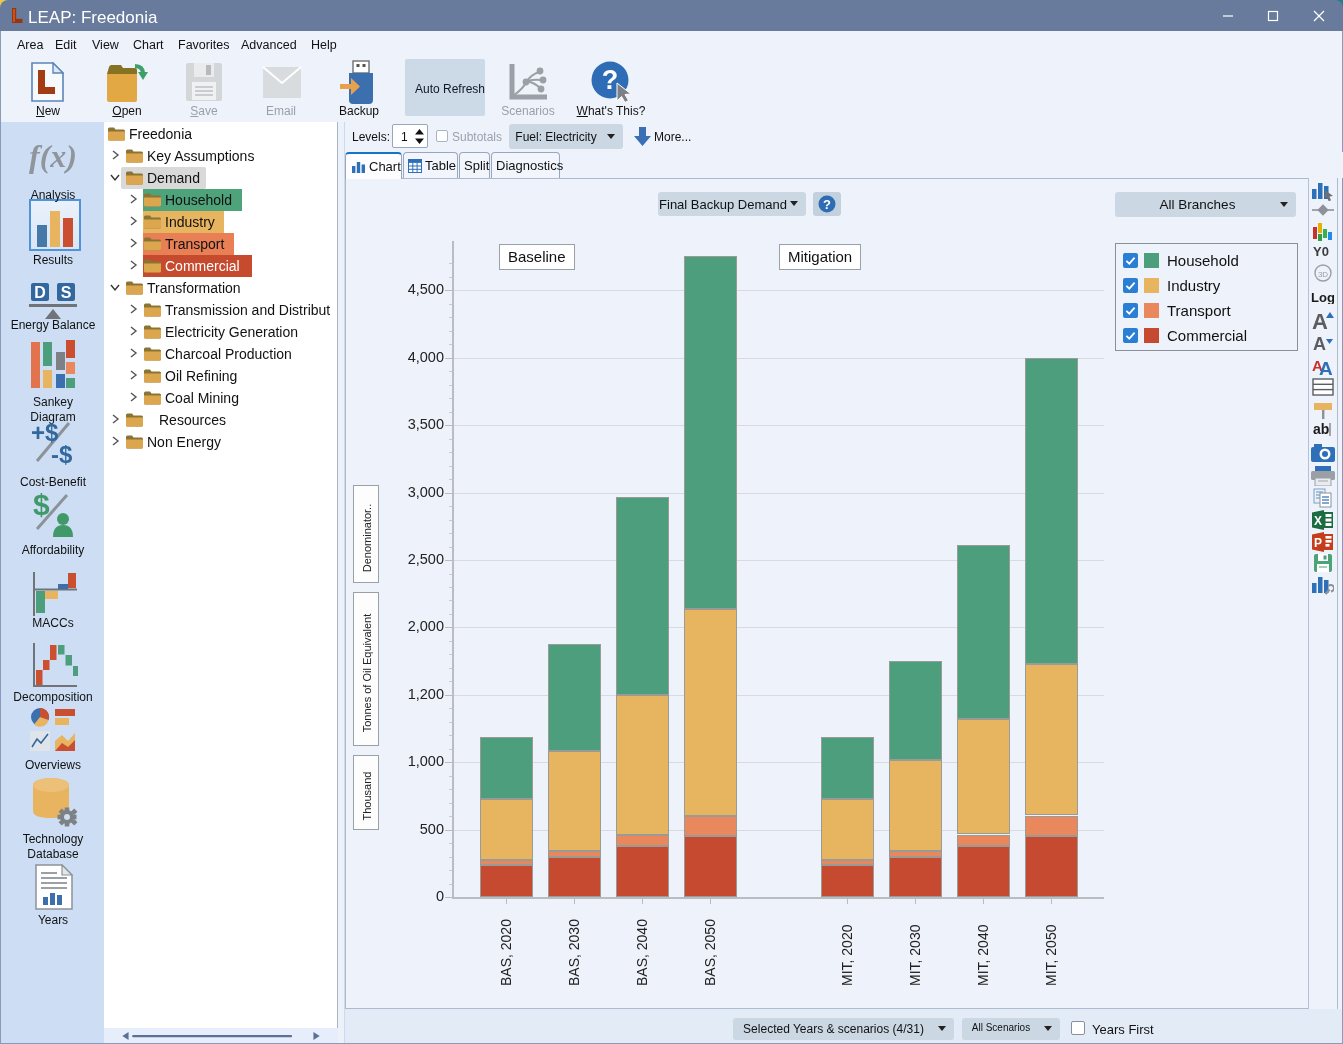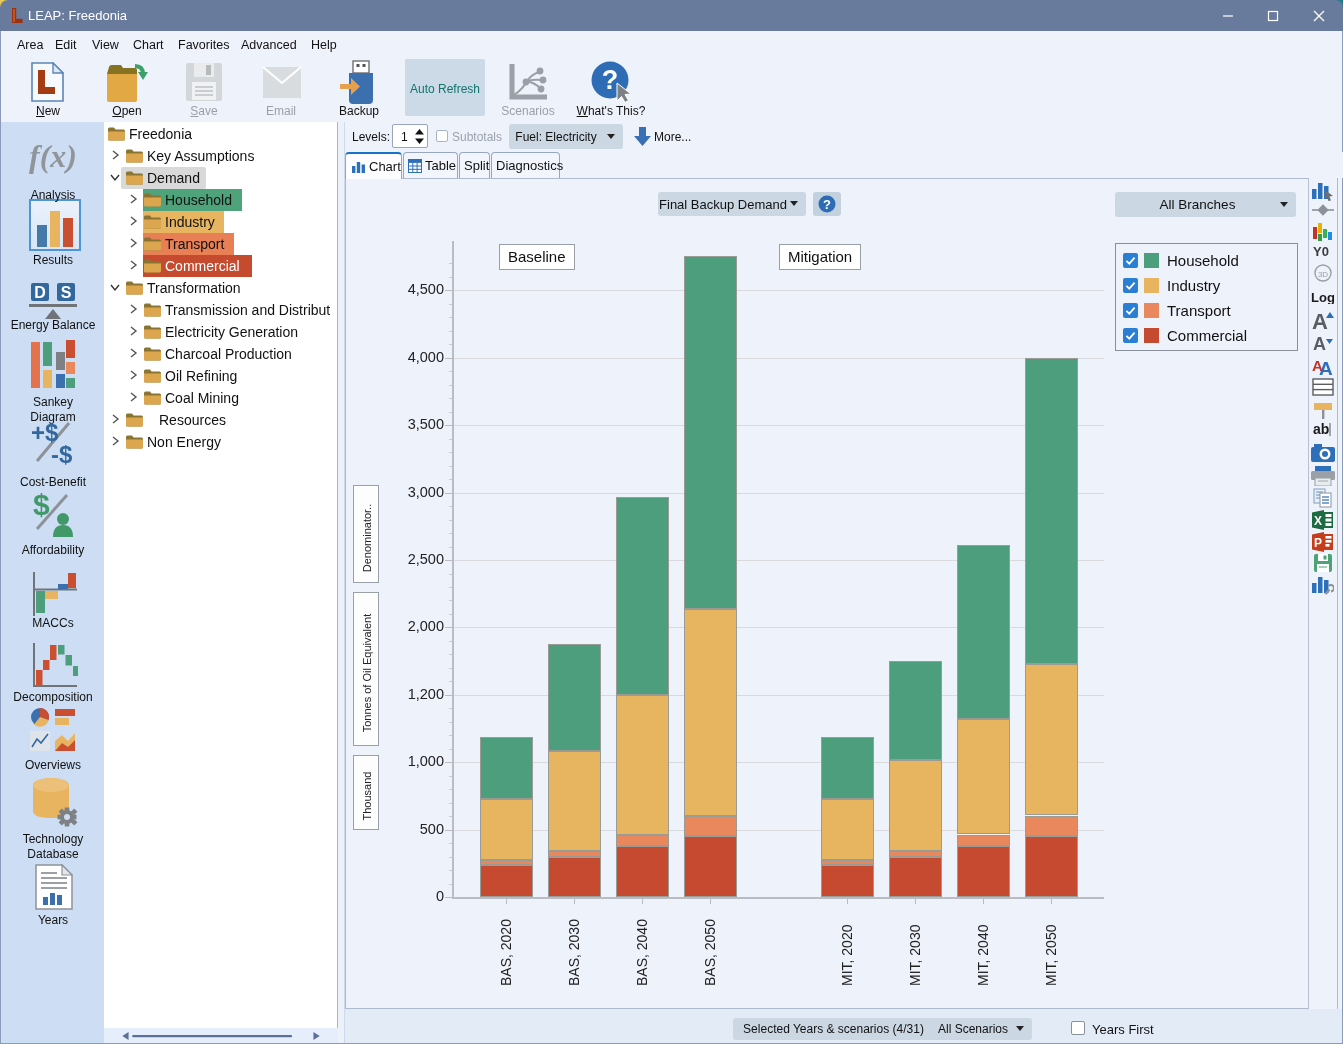--- a/index.html
+++ b/index.html
@@ -2,34 +2,34 @@
 <html><head>
 <meta charset="utf-8">
 <style>
 * { margin:0; padding:0; box-sizing:border-box; }
 html,body { width:1343px; height:1044px; overflow:hidden; }
 body { font-family:"Liberation Sans", sans-serif; position:relative; background:#eef2fb; }
 .abs { position:absolute; }
 
 
 #titlebar { position:absolute; left:0; top:0; width:1343px; height:31px; background:#697b9d; color:#fff; border-radius:8px 8px 0 0; }
-#titlebar .title { position:absolute; left:28px; top:8px; font-size:13px; color:#fff; }
+#titlebar .title { position:absolute; left:28px; top:8px; font-size:17px; color:#fff; }
 .winbtn { position:absolute; top:0; width:46px; height:31px; }
 .winbtn svg { position:absolute; left:50%; top:50%; transform:translate(-50%,-50%); }
 
 
 #menubar { position:absolute; left:1px; top:31px; width:1341px; height:27px; background:#eef2fb; }
 #menubar span { position:absolute; top:7px; font-size:12.5px; color:#111; }
 
 
 #toolbar { position:absolute; left:1px; top:58px; width:1341px; height:64px; background:#eef2fb; }
 .tlabel { position:absolute; font-size:12px; color:#111; text-align:center; white-space:nowrap; }
 .tlabel.gray { color:#9aa0a8; }
 #autorefresh { position:absolute; left:404px; top:1px; width:80px; height:57px; background:#ccd9e6; border-radius:2px; }
-#autorefresh div { position:absolute; width:100%; top:23px; text-align:center; font-size:12px; color:#0f766e; white-space:nowrap; }
+#autorefresh div { position:absolute; width:100%; top:23px; text-align:right; font-size:12px; color:#0f172a; white-space:nowrap; }
 
 
 #sidebar { position:absolute; left:1px; top:122px; width:103px; height:921px; background:#cddef4; }
 .sblabel { position:absolute; width:104px; left:0; text-align:center; font-size:12px; color:#111; line-height:15px;}
 #resultsbox { position:absolute; left:28px; top:77px; width:52px; height:52px; background:linear-gradient(#eaf1fb,#d9e6f6); border:2px solid #4f94d8; z-index:0; }
 #sb-icons { position:relative; z-index:2; }
 
 
 #treepanel { position:absolute; left:104px; top:122px; width:234px; height:906px; background:#fff; overflow:hidden; border-right:1px solid #a9b4c4; }
 .trow { position:absolute; height:22px; font-size:14px; color:#111; white-space:nowrap; }
@@ -788,21 +788,21 @@
         <path d="M13.5 19 L17.5 14.5" stroke="#8d9299" stroke-width="2.6" fill="none"></path>
         <path d="M16.5 11 a3.2 3.2 0 1 1 2.5 5.4" fill="none" stroke="#8d9299" stroke-width="2"></path>
       </svg></div>
   </div>
 
 <div id="bottombar">
   <div class="dd" style="left:388px;top:9px;width:221px;height:22px;font-size:12px">
       <div class="txt" style="top:4px;left:-10px">Selected Years &amp; scenarios (4/31)</div>
       <div class="arr" style="top:8px"></div>
     </div>
-  <div class="dd" style="left:589px;top:9px;width:98px;height:22px;font-size:12px">
+  <div class="dd" style="left:617px;top:9px;width:98px;height:22px;font-size:10px">
       <div class="txt" style="top:4px;left:-10px">All Scenarios</div>
       <div class="arr" style="top:8px"></div>
     </div>
   <span class="cbox abs" style="left:726px;top:12px"></span>
   <span class="abs" style="left:747px;top:13px;font-size:13px;color:#111">Years First</span>
 </div>
 
 <div class="abs" style="left:0;top:31px;width:1px;height:1013px;background:#8a9ab8"></div>
 <div class="abs" style="left:1342px;top:31px;width:1px;height:1013px;background:#8a9ab8"></div>
 <div class="abs" style="left:0;top:1043px;width:1343px;height:1px;background:#8a9ab8"></div>

